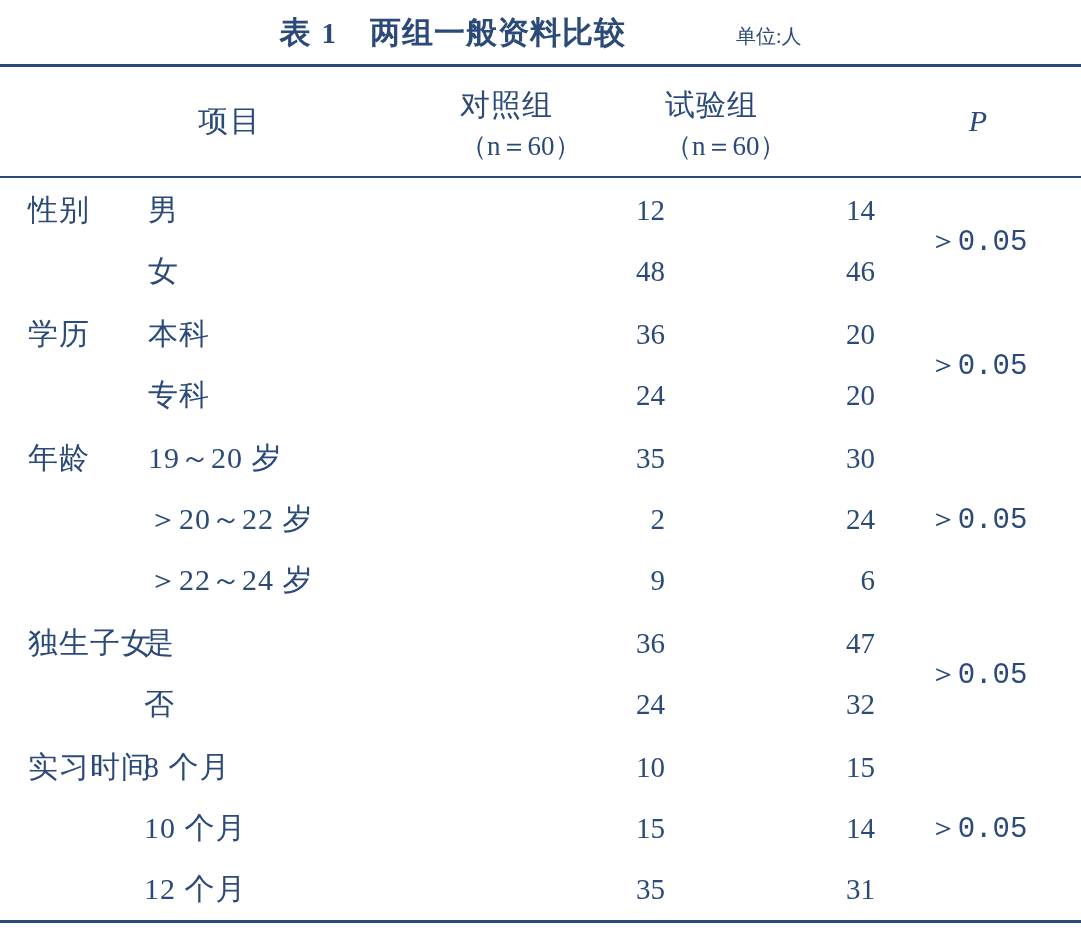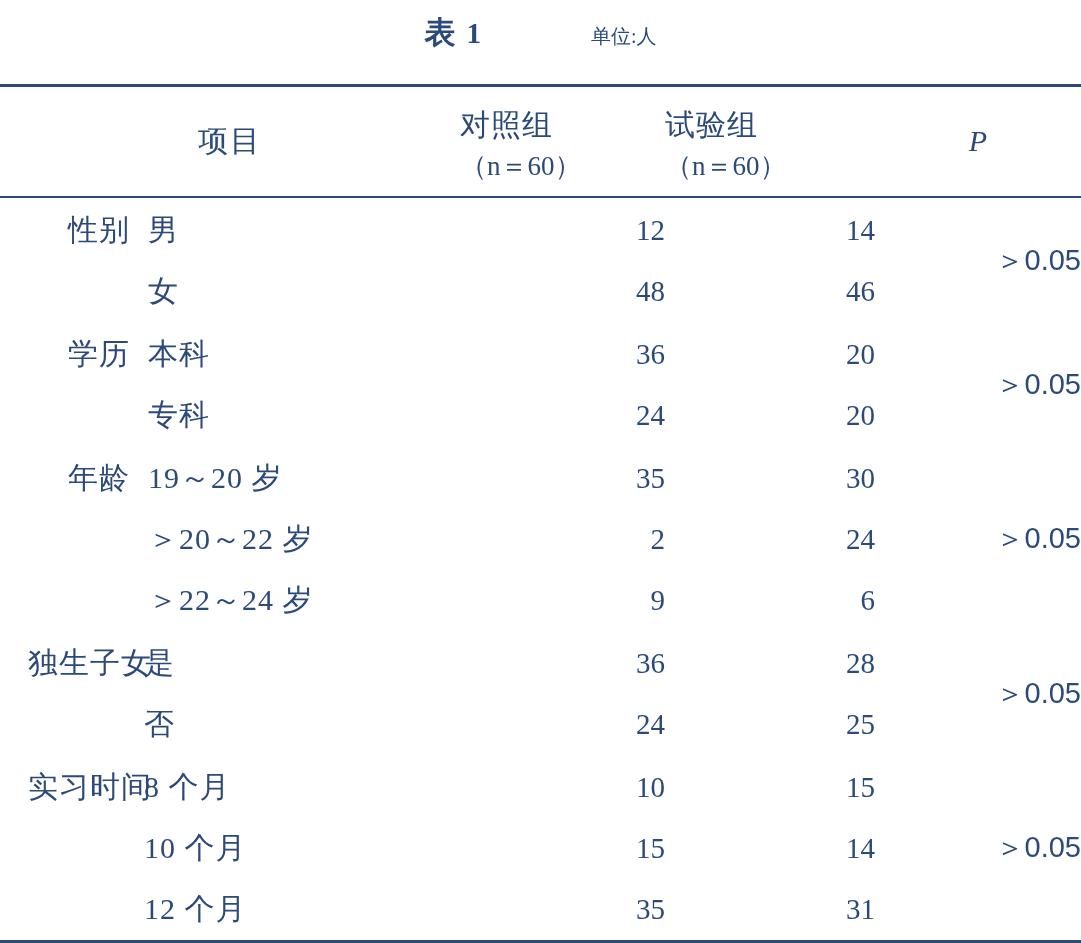--- a/index.html
+++ b/index.html
@@ -52,21 +52,20 @@
     margin-left: 110px;
     font-weight: normal;
     font-family: Liberation Serif, serif;
   }
 
   
   table.data {
     width: 1081px;
     border-collapse: collapse;
     table-layout: fixed;
-    margin-top: 20px;
   }
   table.data col.c-item   { width: 130px; }
   table.data col.c-sub    { width: 330px; }
   table.data col.c-ctrl   { width: 205px; }
   table.data col.c-exp    { width: 210px; }
   table.data col.c-p      { width: 206px; }
 
   .rule-top td {
     border-top: 3px solid #2b4a7a;
     height: 0;
@@ -118,21 +117,21 @@
   }
   .hdr-p {
     text-align: center;
     font-size: 30px;
     font-style: italic;
   }
 
   
   .cell-item {
     font-size: 30px;
-    text-align: right;
+    text-align: left;
     padding-left: 28px;
     letter-spacing: 1px;
     white-space: nowrap;
   }
   .cell-sub {
     font-size: 30px;
     text-align: left;
     padding-left: 18px;
     letter-spacing: 1px;
     white-space: nowrap;
@@ -140,39 +139,40 @@
   .cell-sub.narrow-indent {
     padding-left: 14px;
   }
   .cell-num {
     font-size: 29px;
     text-align: right;
     font-family: "Liberation Serif", serif;
   }
   .cell-p {
     font-size: 29px;
-    text-align: right;
-    font-family: Liberation Sans, sans-serif;
+    text-align: center;
+    font-family: Liberation Mono, monospace;
     white-space: nowrap;
   }
   tr.data-row td {
     height: 61px;
   }
   tr.data-row.first-in-group td {
     padding-top: 2px;
   }
 </style>
 </head>
 <body>
 
 <div class="page">
 
   <div class="caption">
     <span class="caption-label">表</span>
     <span class="caption-num">1</span>
+    <span class="caption-title">两组一般资料比较</span>
     <span class="caption-unit">单位:人</span>
   </div>
 
   <table class="data">
     <colgroup>
       <col class="c-item">
       <col class="c-sub">
       <col class="c-ctrl">
       <col class="c-exp">
       <col class="c-p">
@@ -239,28 +239,28 @@
         <tr class="data-row">
           <td class="cell-item"></td>
           <td class="cell-sub">＞22～24 岁</td>
           <td class="cell-num">9</td>
           <td class="cell-num">6</td>
         </tr>
         <tr class="data-row first-in-group">
           <td class="cell-item">独生子女</td>
           <td class="cell-sub narrow-indent">是</td>
           <td class="cell-num">36</td>
-          <td class="cell-num">28</td>
+          <td class="cell-num">47</td>
           <td class="cell-p" rowspan="2">＞0.05</td>
         </tr>
         <tr class="data-row">
           <td class="cell-item"></td>
           <td class="cell-sub narrow-indent">否</td>
           <td class="cell-num">24</td>
-          <td class="cell-num">25</td>
+          <td class="cell-num">32</td>
         </tr>
         <tr class="data-row first-in-group">
           <td class="cell-item">实习时间</td>
           <td class="cell-sub narrow-indent">8 个月</td>
           <td class="cell-num">10</td>
           <td class="cell-num">15</td>
           <td class="cell-p" rowspan="3">＞0.05</td>
         </tr>
         <tr class="data-row">
           <td class="cell-item"></td>

